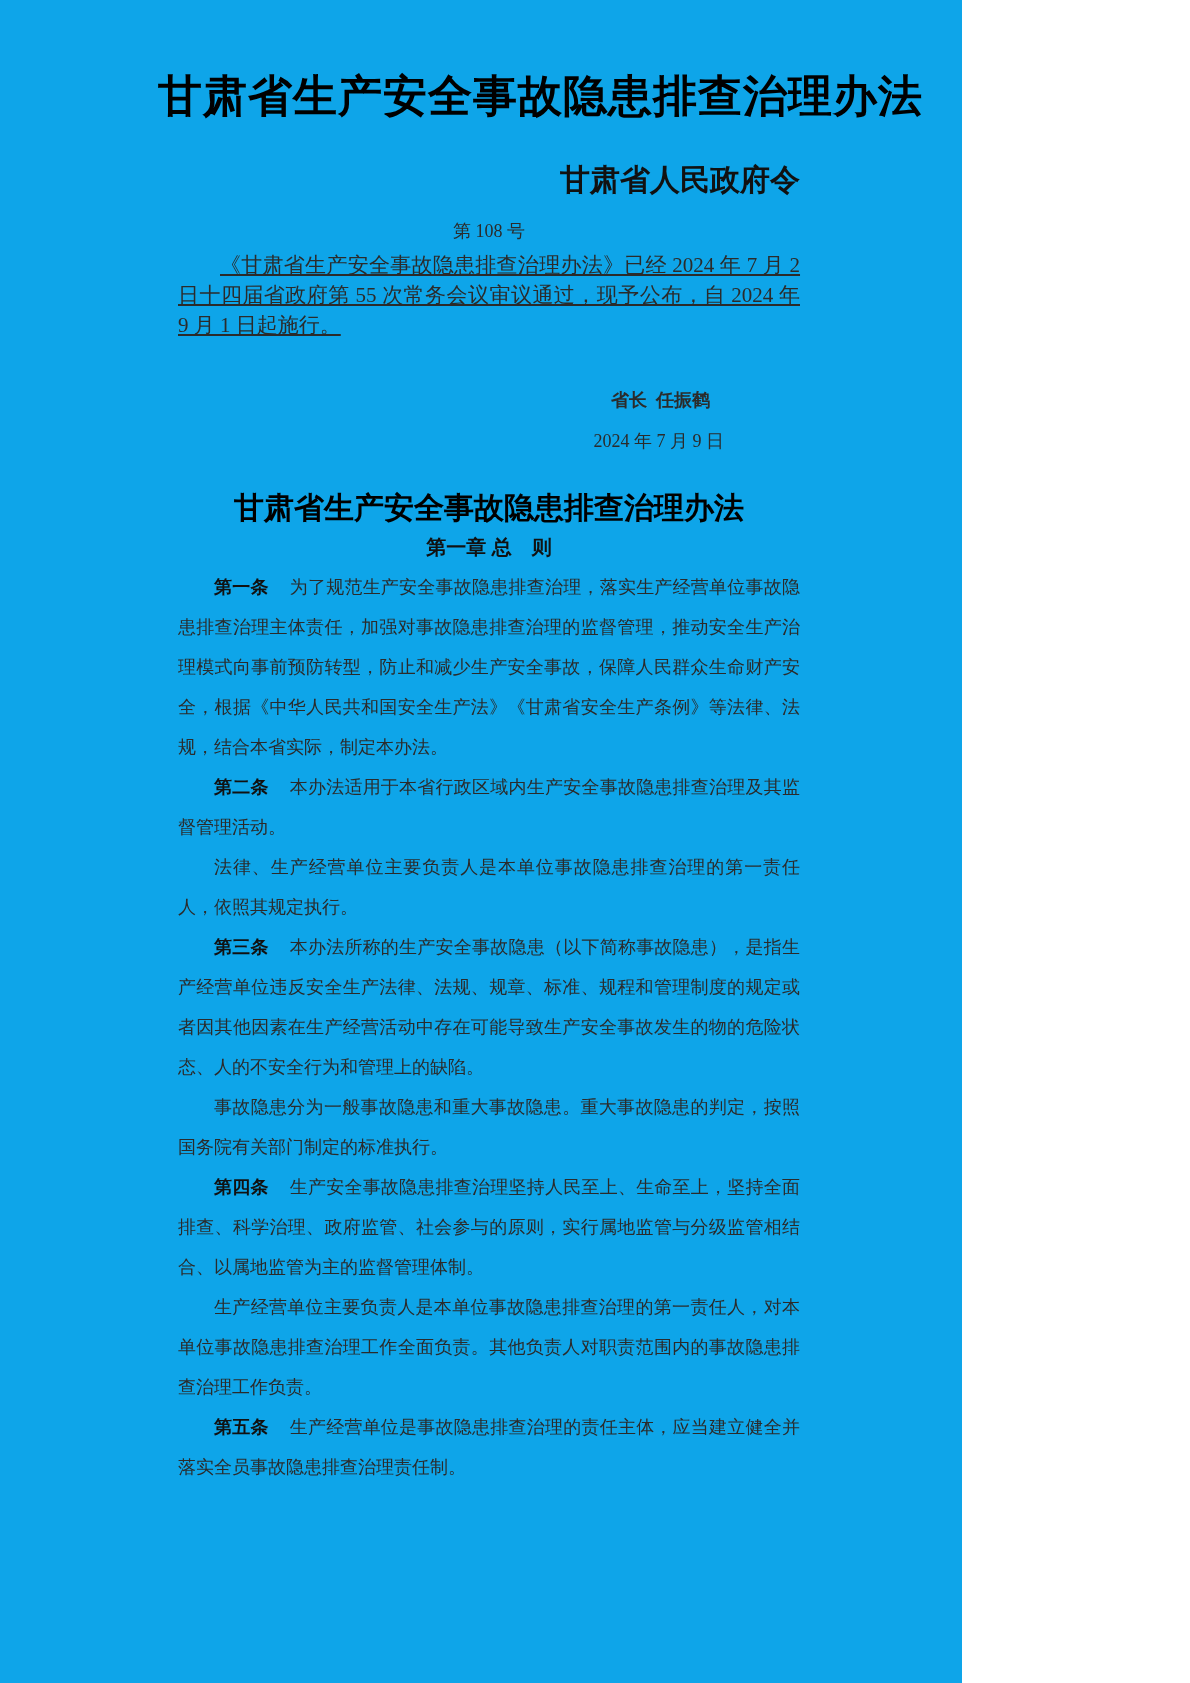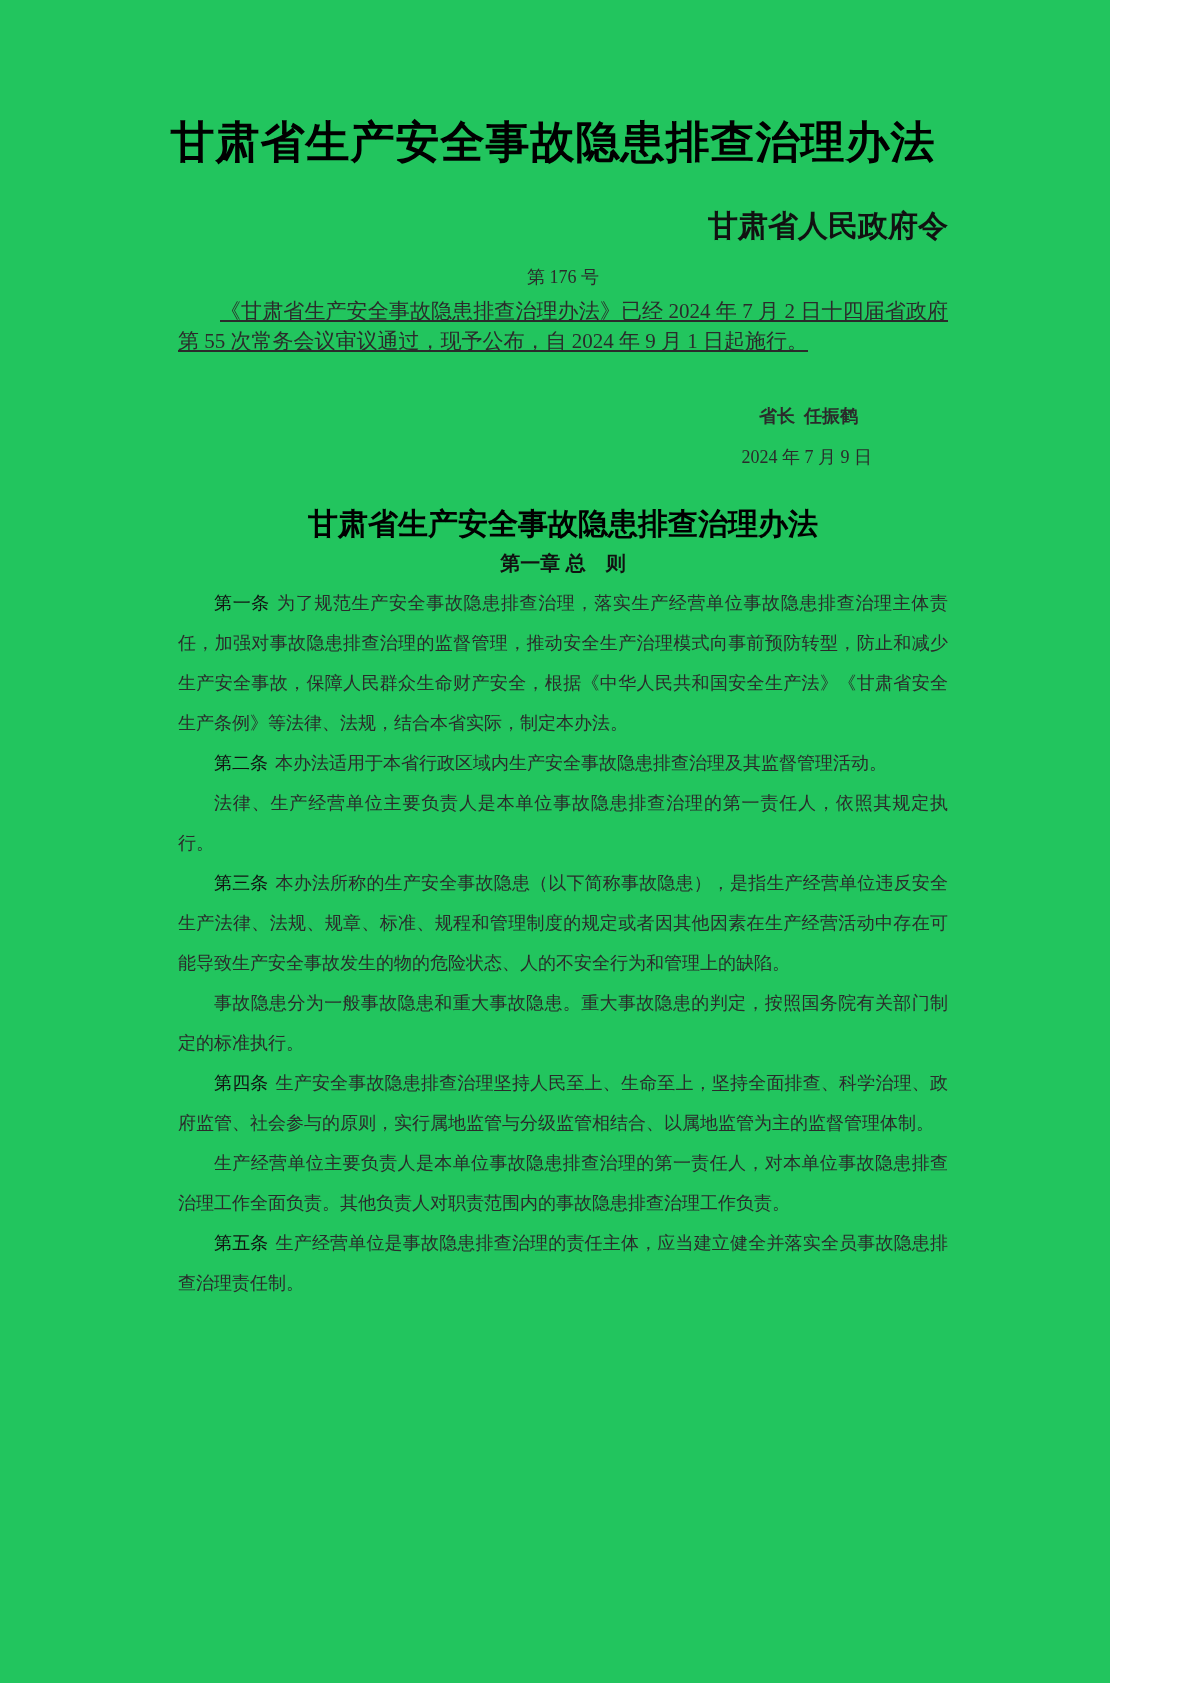--- a/index.html
+++ b/index.html
@@ -5,24 +5,24 @@
   * { margin: 0; padding: 0; box-sizing: border-box; }
   html, body { background: #ffffff; }
   body {
     width: 1190px;
     height: 1683px;
     font-family: "Liberation Serif", "DejaVu Serif", serif;
     color: #2b2b2b;
     overflow: hidden;
   }
   .page {
-    width: 1110px;
+    width: 962px;
     height: 1683px;
-    background: #22c55e;
-    padding: 112px 162px 0 178px;
+    background: #0ea5e9;
+    padding: 66px 162px 0 178px;
   }
   .doc-title {
     font-size: 44px;
     line-height: 62px;
     font-weight: bold;
     text-align: center;
     color: #000000;
     letter-spacing: 1px;
     white-space: nowrap;
     margin-left: -20px;  
@@ -91,32 +91,32 @@
   .articles { margin-top: 3px; }
   .articles p {
     font-size: 18px;
     line-height: 40px;
     text-align: justify;
     text-indent: 2em;
     color: #2b2b2b;
   }
   .articles b.lead {
     font-family: "Liberation Sans", "DejaVu Sans", sans-serif;
-    font-weight: 400;
-    margin-right: 7px;
+    font-weight: 700;
+    margin-right: 21px;
     color: #111111;
   }
 </style>
 </head>
 <body>
 
 <div class="page">
   <div class="doc-title">甘肃省生产安全事故隐患排查治理办法</div>
   <div class="gov-order">甘肃省人民政府令</div>
-  <div class="order-no">第 176 号</div>
+  <div class="order-no">第 108 号</div>
   <p class="promulgation">《甘肃省生产安全事故隐患排查治理办法》已经 2024 年 7 月 2 日十四届省政府第 55 次常务会议审议通过，现予公布，自 2024 年 9 月 1 日起施行。</p>
   <div class="signer">省长  任振鹤</div>
   <div class="sign-date">2024 年 7 月 9 日</div>
   <div class="doc-title2">甘肃省生产安全事故隐患排查治理办法</div>
   <div class="chapter">第一章 总　则</div>
   <div class="articles">
       <p><b class="lead">第一条</b>为了规范生产安全事故隐患排查治理，落实生产经营单位事故隐患排查治理主体责任，加强对事故隐患排查治理的监督管理，推动安全生产治理模式向事前预防转型，防止和减少生产安全事故，保障人民群众生命财产安全，根据《中华人民共和国安全生产法》《甘肃省安全生产条例》等法律、法规，结合本省实际，制定本办法。</p>
       <p><b class="lead">第二条</b>本办法适用于本省行政区域内生产安全事故隐患排查治理及其监督管理活动。</p>
       <p>法律、生产经营单位主要负责人是本单位事故隐患排查治理的第一责任人，依照其规定执行。</p>
       <p><b class="lead">第三条</b>本办法所称的生产安全事故隐患（以下简称事故隐患），是指生产经营单位违反安全生产法律、法规、规章、标准、规程和管理制度的规定或者因其他因素在生产经营活动中存在可能导致生产安全事故发生的物的危险状态、人的不安全行为和管理上的缺陷。</p>

